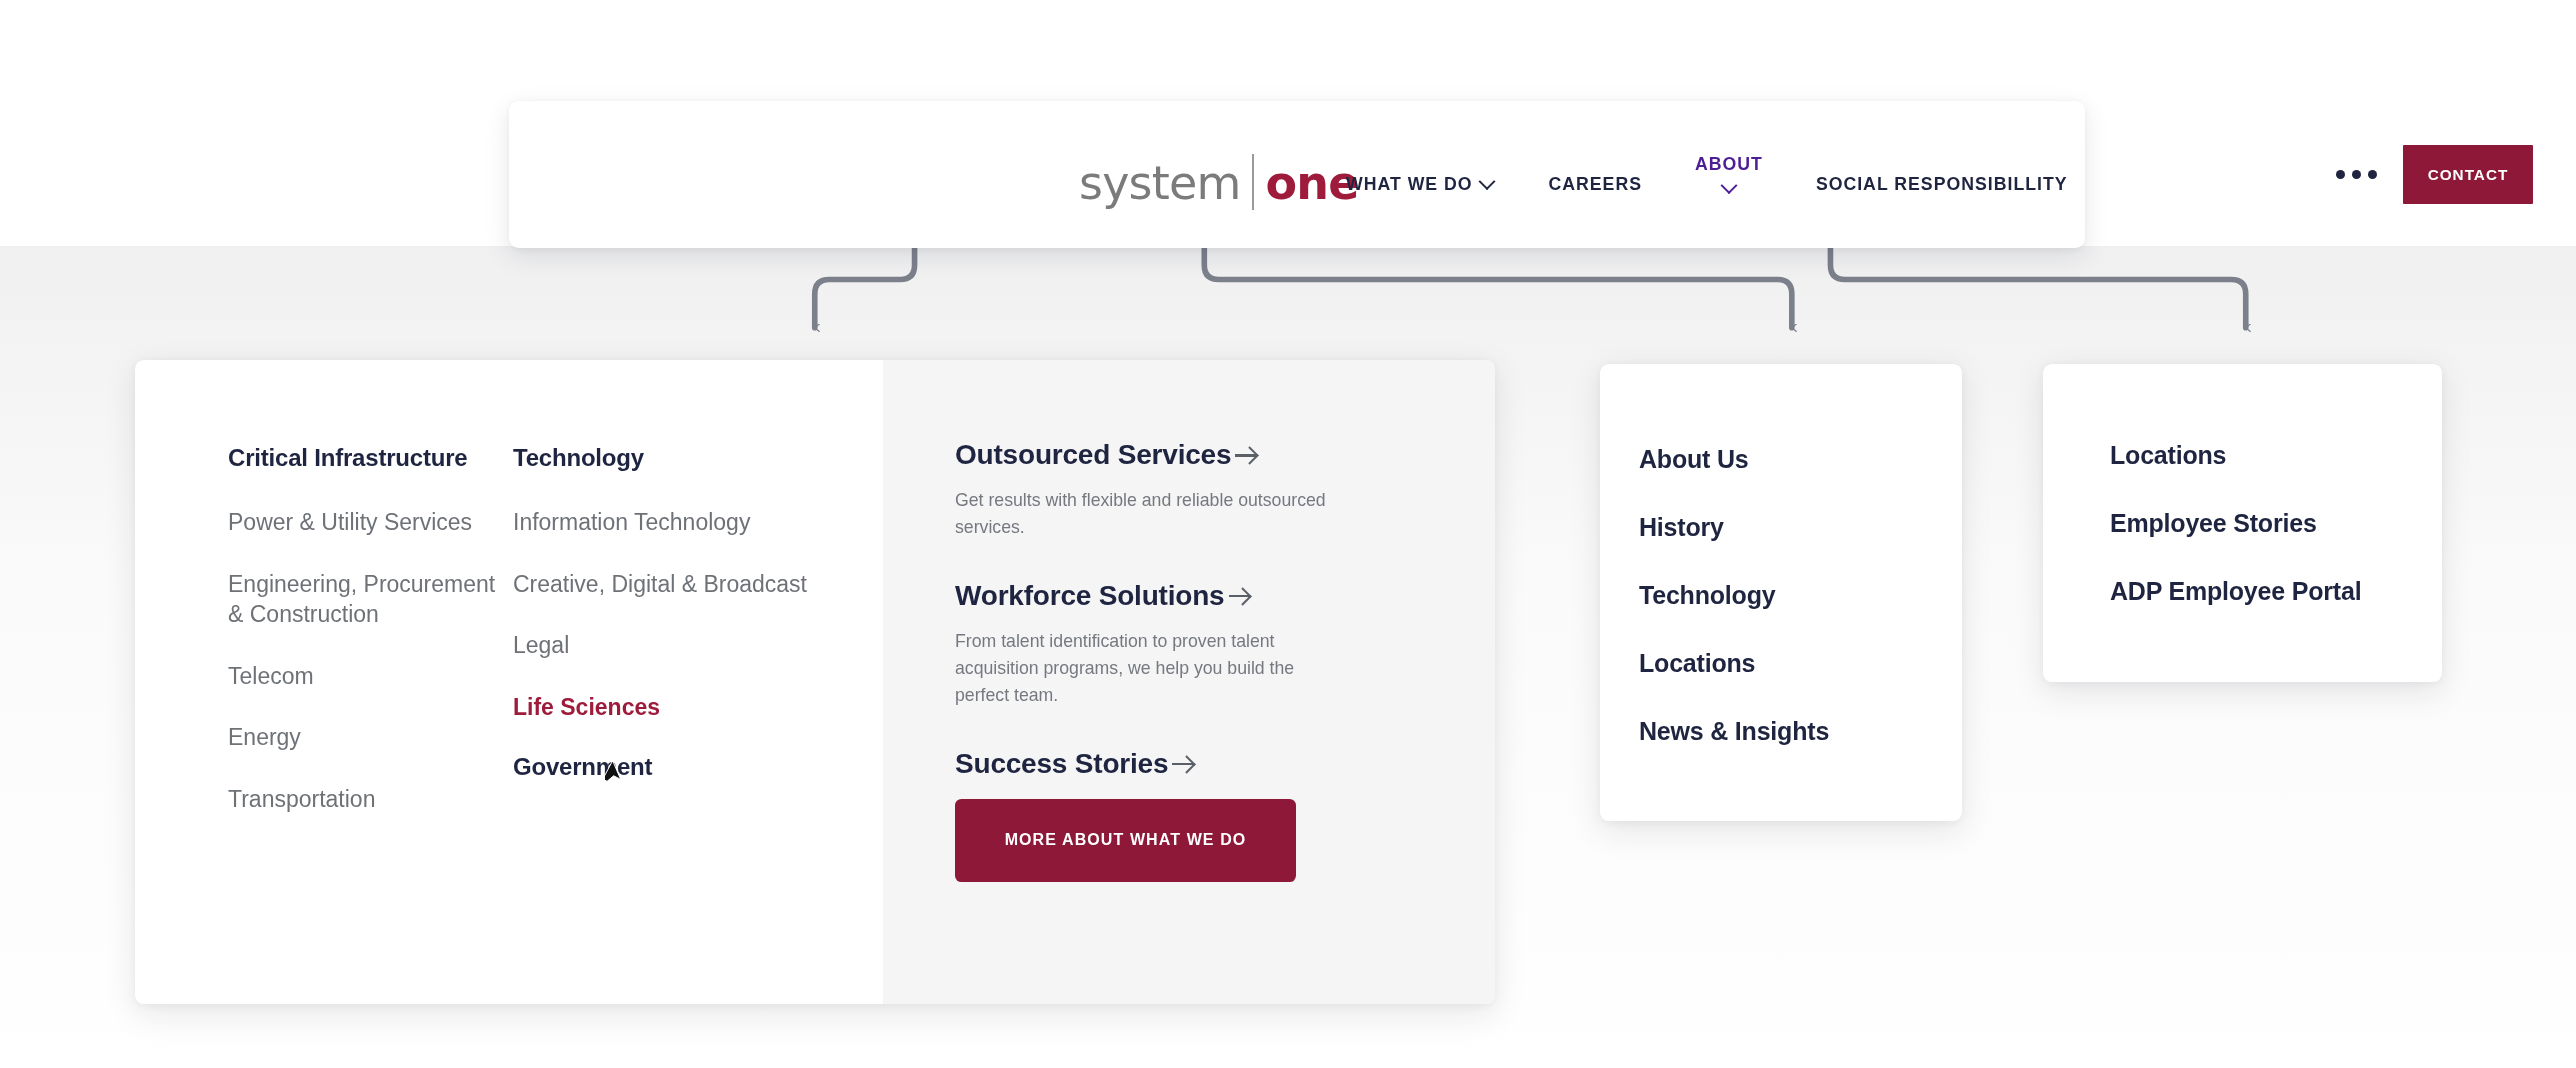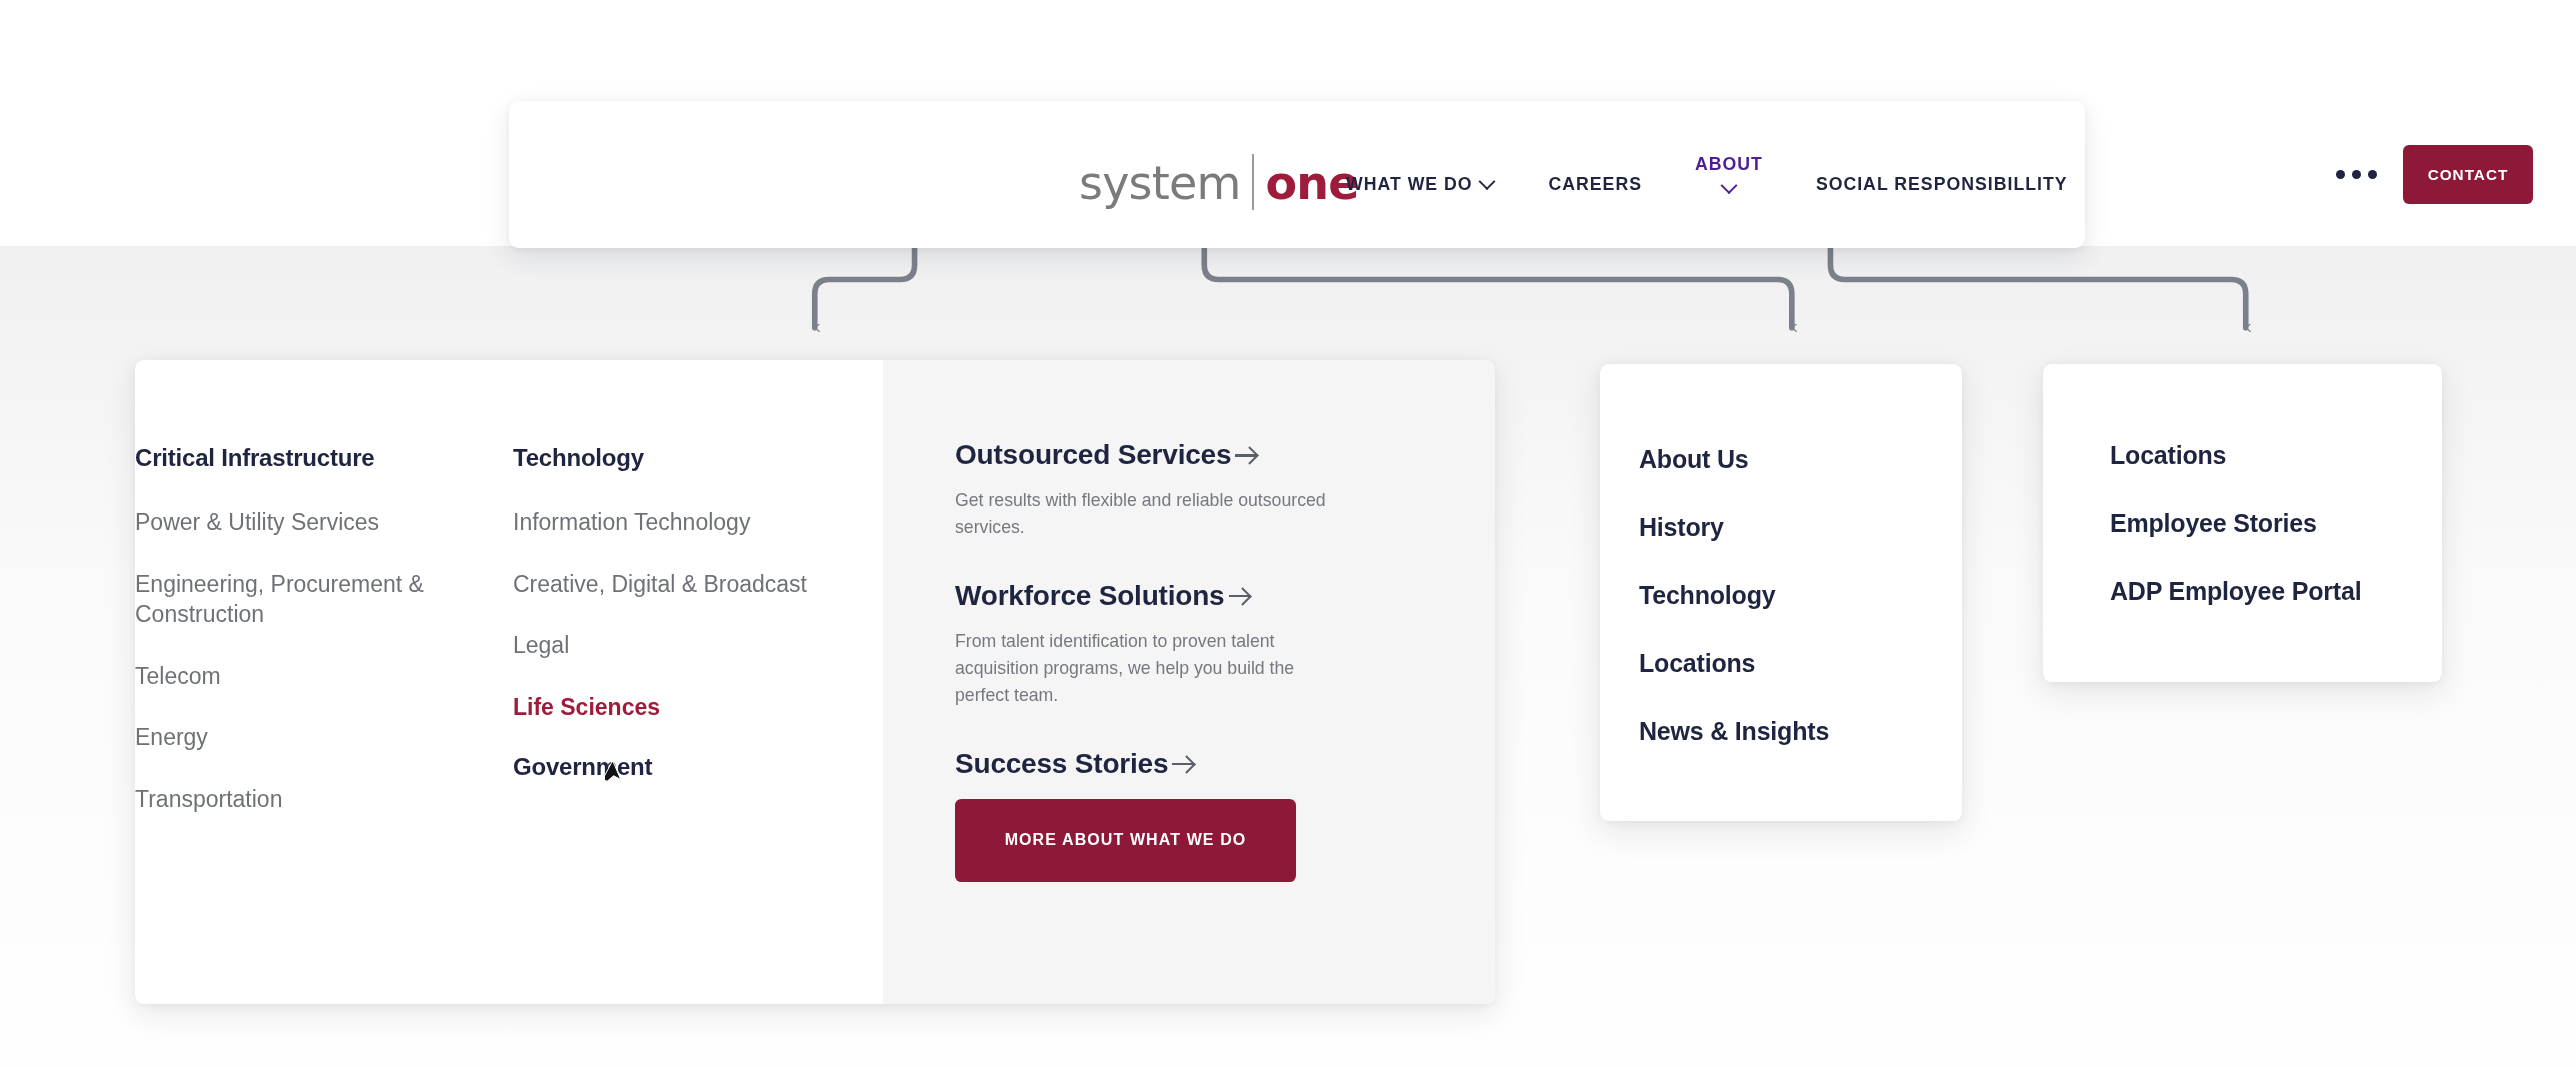--- a/index.html
+++ b/index.html
@@ -117,21 +117,21 @@
     border-radius: 50%;
     background: #1f2540;
     display: block;
   }
 
   .contact-btn {
     position: absolute;
     left: 1894px;
     width: 130px; height: 59px;
     background: #8d1838;
-    border-radius: 6px;
+    border-radius: 1px;
     color: #ffffff;
     font-size: 15.3px;
     font-weight: 700;
     letter-spacing: 1px;
     display: flex;
     align-items: center;
     justify-content: center;
     cursor: pointer;
     border: none;
     font-family: "Liberation Sans", sans-serif;
@@ -157,21 +157,21 @@
 
   #panel-what-we-do {
     left: 135px; top: 322px;
     width: 1360px; height: 644px;
     overflow: hidden;
   }
   .wwd-inner { display: flex; height: 100%; }
   .wwd-col {
     padding: 84px 0 0 0;
   }
-  .wwd-col-1 { width: 378px; }
+  .wwd-col-1 { width: 378px; padding-left: 93px; }
   .wwd-col-2 { width: 370px; padding-left: 0px; }
   .wwd-col-3 {
     flex: 1;
     background: #f5f5f6;
     padding-left: 72px;
     padding-top: 79px;
   }
 
   .col-head {
     font-size: 24px;

